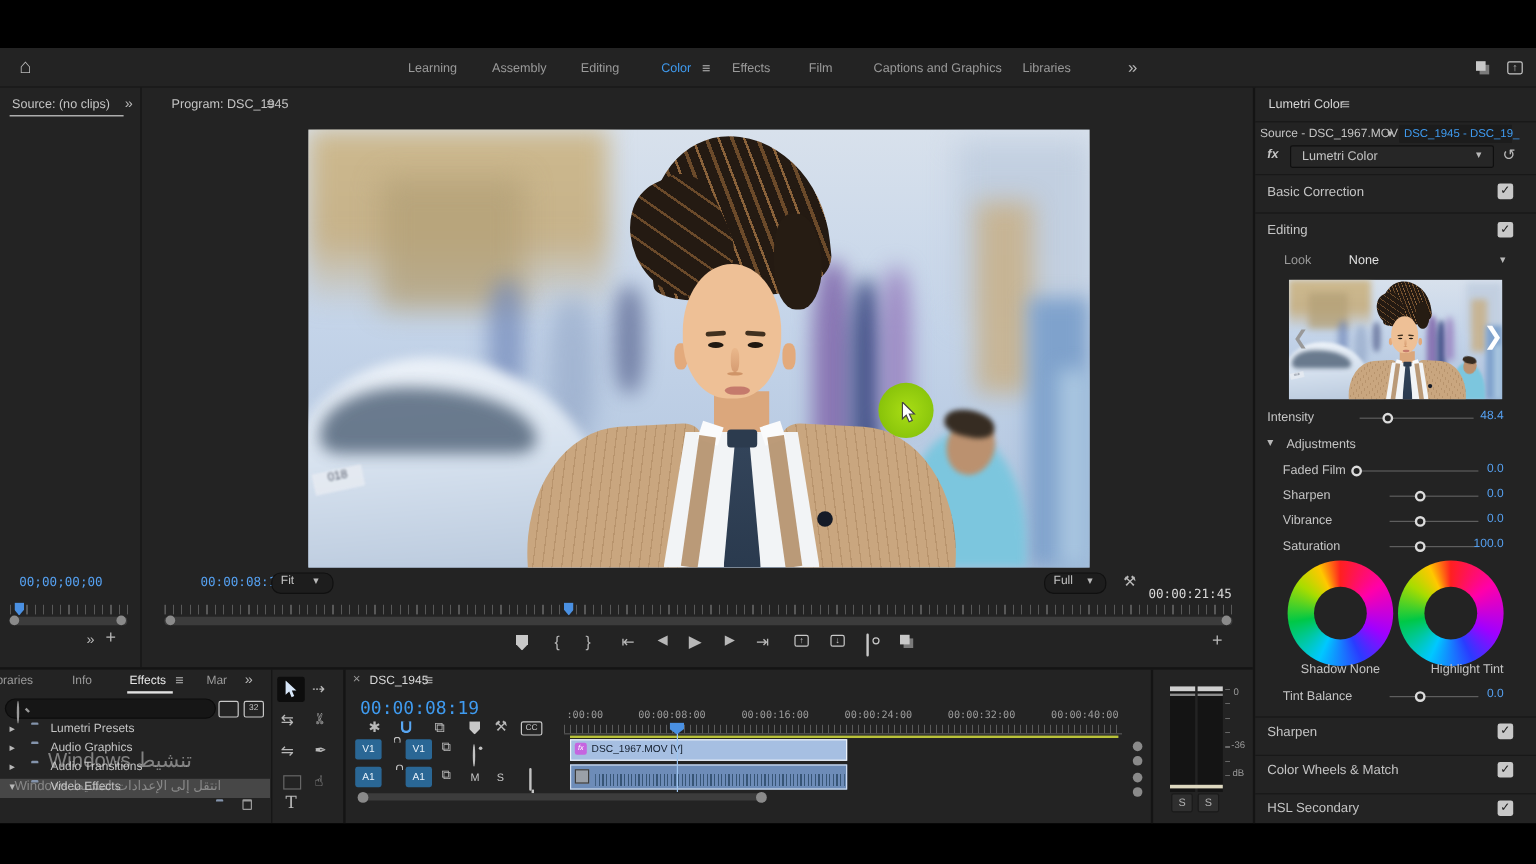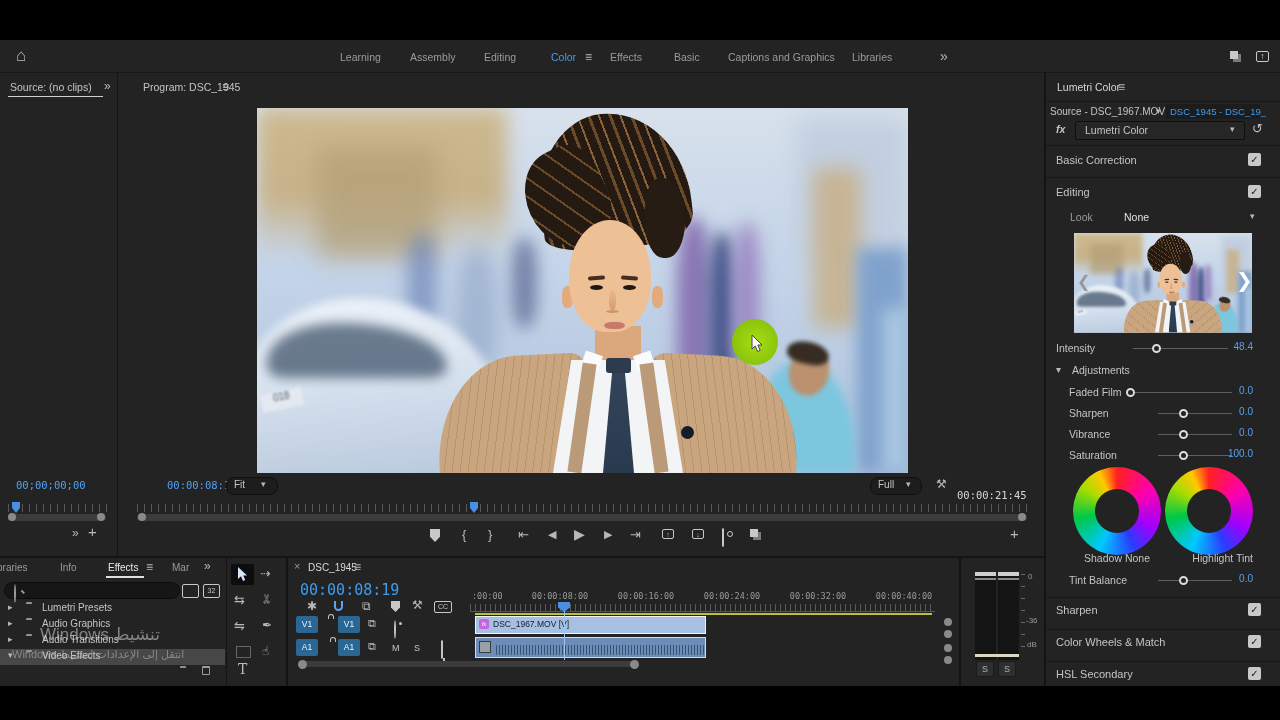--- a/index.html
+++ b/index.html
@@ -56,21 +56,21 @@
 <div class="ab panelbg" style="left:0;top:40px;width:1280px;height:646px;"></div>
 
 
 <div class="ab icon" style="left:16px;top:47px;font-size:17px;">⌂</div>
 <span class="ab txt dim" style="left:340px;top:51px;">Learning</span>
 <span class="ab txt dim" style="left:410px;top:51px;">Assembly</span>
 <span class="ab txt dim" style="left:484px;top:51px;">Editing</span>
 <span class="ab txt blue" style="left:551px;top:51px;">Color</span>
 <span class="ab icon blue" style="left:585px;top:51px;">≡</span>
 <span class="ab txt dim" style="left:610px;top:51px;">Effects</span>
-<span class="ab txt dim" style="left:674px;top:51px;">Basic</span>
+<span class="ab txt dim" style="left:674px;top:51px;">Film</span>
 <span class="ab txt dim" style="left:728px;top:51px;">Captions and Graphics</span>
 <span class="ab txt dim" style="left:852px;top:51px;">Libraries</span>
 <span class="ab icon" style="left:940px;top:49px;font-size:14px;">»</span>
 <span class="ab dualic" style="left:1230px;top:51px;"></span>
 <span class="ab shareic" style="left:1256px;top:51px;">↑</span>
 <div class="ab hdiv" style="left:0;top:72px;width:1280px;"></div>
 
 
 <span class="ab txt" style="left:10px;top:81px;">Source: (no clips)</span>
 <div class="ab" style="left:8px;top:96px;width:95px;height:1px;background:#d0d0d0;"></div>

